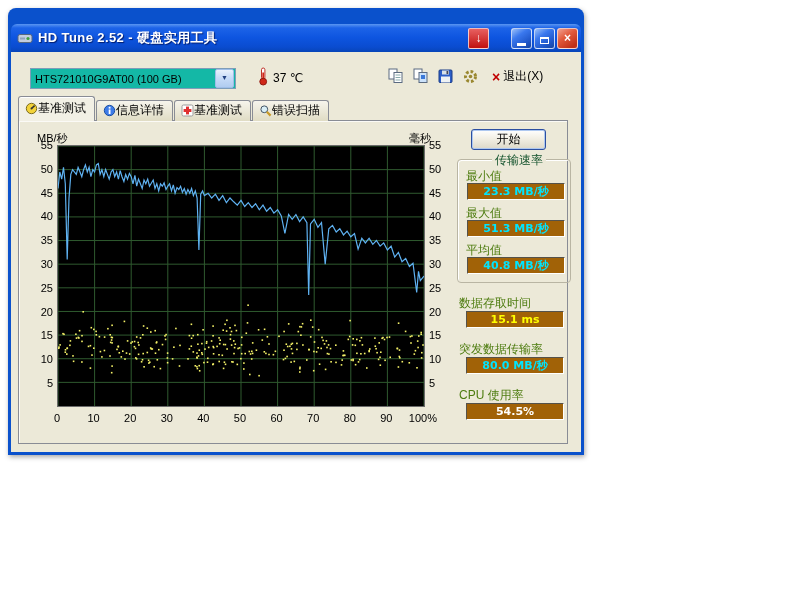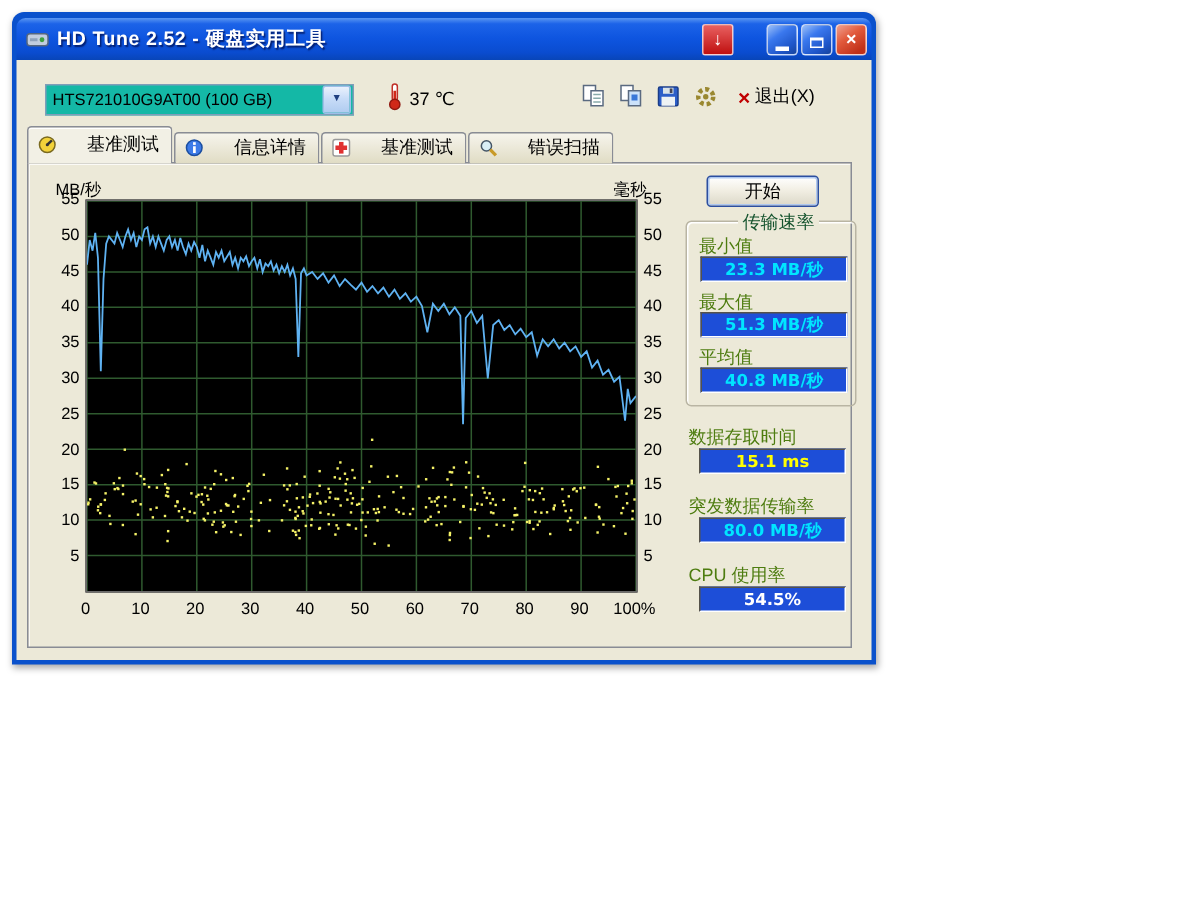--- a/index.html
+++ b/index.html
@@ -1,20 +1,20 @@
 <!DOCTYPE html>
 <html><head>
 <meta charset="utf-8">
 <style>
   body{margin:0}
   .canvas{position:relative;width:800px;height:600px;background:#FFFFFF;overflow:hidden;
           font-family:"Liberation Sans","DejaVu Sans",sans-serif;-webkit-font-smoothing:antialiased}
   
   .window{position:absolute;left:8px;top:8px;width:570px;background:#0A51CC;
-          border-radius:8px 8px 0 0;padding:4px 3px 3px;box-shadow:1px 2px 5px rgba(0,0,0,.35)}
+          border-radius:8px 8px 0 0;padding:16px 3px 3px;box-shadow:1px 2px 5px rgba(0,0,0,.35)}
   .titlebar{height:28px;display:flex;align-items:center;gap:5px;padding:0 3px 0 6px;
             border-radius:6px 6px 0 0;
             background:linear-gradient(180deg,#5A96F2 0%,#1C63E8 14%,#0E55E0 48%,#0A4CD0 82%,#0845B8 100%)}
   .title{color:#fff;font-weight:bold;font-size:13px;letter-spacing:.4px;white-space:nowrap;
          text-shadow:1px 1px 1px rgba(0,20,90,.85)}
   .winbtns{margin-left:auto;display:flex;align-items:center;gap:2px}
   .spacer{width:18px}
   .tbtn{width:21px;height:21px;box-sizing:border-box;border-radius:3px;padding:0;cursor:default;
         border:1px solid rgba(255,255,255,.7);color:#fff;font-weight:bold;font-size:12px;line-height:18px;text-align:center}
   .tbtn.blue{background:linear-gradient(145deg,#9CC0F8 0%,#3A78EE 35%,#1E55C8 75%,#16449C 100%)}
@@ -31,21 +31,21 @@
              background:linear-gradient(180deg,#E9F1FC,#C8DCF8 45%,#B0CCF0);
              font-size:7px;color:#204080;text-align:center;line-height:16px}
   .thermo{position:absolute;left:247px;top:15px}
   .temp{position:absolute;left:262px;top:19px;font-size:12px}
   .toolicons{position:absolute;left:374px;top:15px;display:flex;gap:3px}
   .toolbtn{width:22px;height:20px;background:transparent;border:none;padding:1px;cursor:default}
   .exit{position:absolute;left:481px;top:16px;display:flex;align-items:center;gap:3px;font-size:12px;cursor:default}
   .exit-x{color:#C00000;font-weight:bold;font-size:14px;line-height:14px}
   
   .tabs{position:absolute;left:7px;top:46px;height:23px;display:flex;align-items:flex-end;z-index:3}
-  .tab{display:flex;align-items:center;gap:20px;font-size:12px;padding:2px 8px 3px 6px;margin-right:1px;
+  .tab{display:flex;align-items:center;gap:0;font-size:12px;padding:2px 8px 3px 6px;margin-right:1px;
        border:1px solid #898C95;border-bottom:none;border-radius:3px 3px 0 0;height:15px;cursor:default;
        background:linear-gradient(180deg,#F6F4EC,#E0DCC4)}
   .tab.active{background:#F2F0E5;height:19px;box-shadow:inset 0 1px 0 #FFF}
   
   .panel{position:absolute;left:7px;top:68px;width:550px;height:324px;background:#ECE9D8;
          border:1px solid #898C95;box-sizing:border-box;box-shadow:inset 1px 1px 0 #FBFAF6;z-index:2}
   .start{position:absolute;left:452px;top:8px;width:75px;height:21px;font-size:12px;cursor:default;
          background:linear-gradient(180deg,#FFFFFF,#F2EFE4 45%,#DCD8C8);
          border:1px solid #2C4FA0;border-radius:3px;box-shadow:inset 0 0 0 1px #AEC8F0;
          font-family:Liberation Serif, serif}
@@ -61,21 +61,21 @@
   .yticks.right{left:410px;align-items:flex-start}
   .xticks{position:absolute;left:20px;top:291px;width:402px;display:flex;justify-content:space-between;
           font-size:11px;color:#000}
   .xticks span{width:36px;text-align:center}
   
   .results{position:absolute;left:436px;top:0;width:118px;height:324px}
   .group{position:absolute;left:2px;top:38px;width:114px;height:124px;box-sizing:border-box;
          border:1px solid #B9B5A3;border-radius:4px;box-shadow:inset 1px 1px 0 #fff}
   .group-title{position:absolute;left:7px;top:-8px;background:#ECE9D8;padding:0 3px;font-size:12px;color:#0E7C85}
   .rlabel{position:absolute;left:8px;font-size:12px;color:#4d7c0f;white-space:nowrap}
-  .vbox{position:absolute;left:9px;width:96px;height:15px;background:#1d4ed8;text-align:center;
+  .vbox{position:absolute;left:9px;width:96px;height:15px;background:#a16207;text-align:center;
         border:1px solid;border-color:#55524A #FFFFFF #FFFFFF #55524A;
         font-size:11px;font-weight:bold;line-height:15px;font-family:"DejaVu Sans",sans-serif}
   .vbox.cyan{color:#00E5FF}.vbox.yellow{color:#FFFF00}.vbox.white{color:#FFFFFF}
 </style>
 </head>
 <body>
 
 <div class="canvas">
   <div class="window">
 

